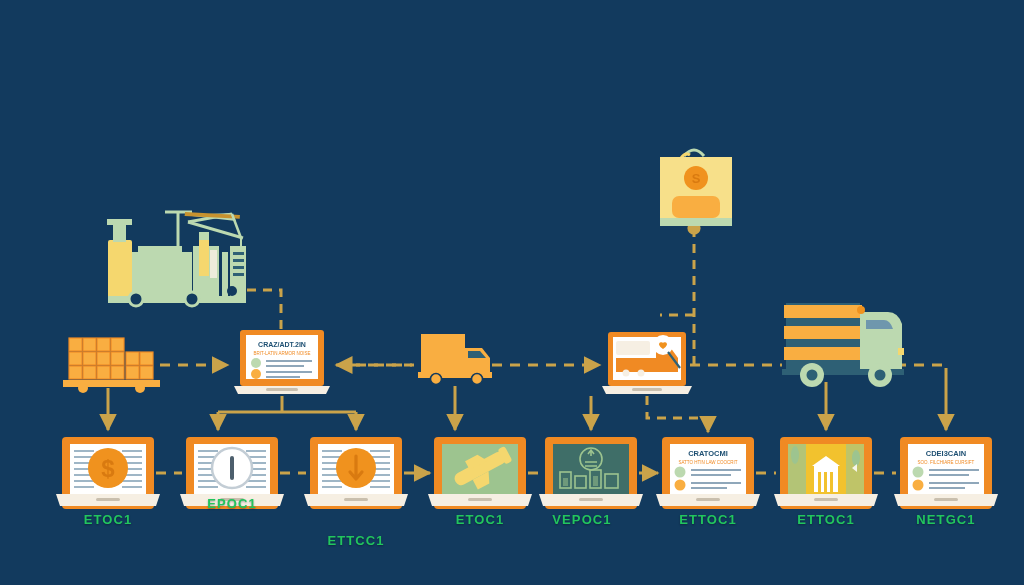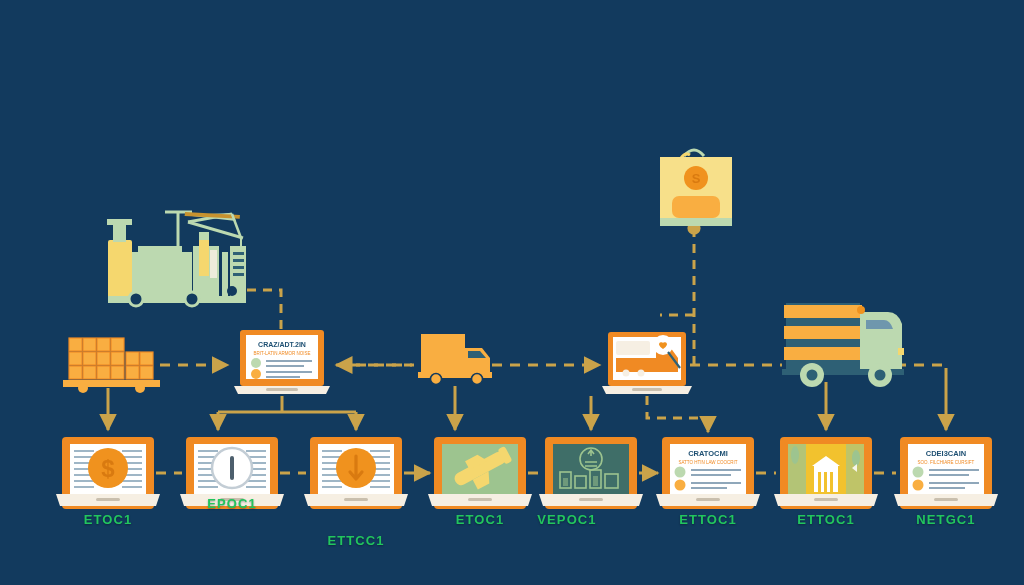--- a/index.html
+++ b/index.html
@@ -374,18 +374,18 @@
       </g>
       <path d="M894 494 H 998 L 994 506 H 898 Z" fill="#f6efe3"></path>
       <rect x="934" y="498" width="24" height="3" rx="1.5" fill="#c9bfae"></rect>
     </g>
   </svg>
 
   <div class="node-label" style="left:48px;  top:512px;">ETOC1</div>
   <div class="node-label" style="left:172px; top:496px;">EPOC1</div>
   <div class="node-label" style="left:296px; top:533px;">ETTCC1</div>
   <div class="node-label" style="left:420px; top:512px;">ETOC1</div>
-  <div class="node-label" style="left:507px; top:512px;">VEPOC1</div>
+  <div class="node-label" style="left:522px; top:512px;">VEPOC1</div>
   <div class="node-label" style="left:648px; top:512px;">ETTOC1</div>
   <div class="node-label" style="left:766px; top:512px;">ETTOC1</div>
   <div class="node-label" style="left:886px; top:512px;">NETGC1</div>
 
 </div>
 
 </body></html>

